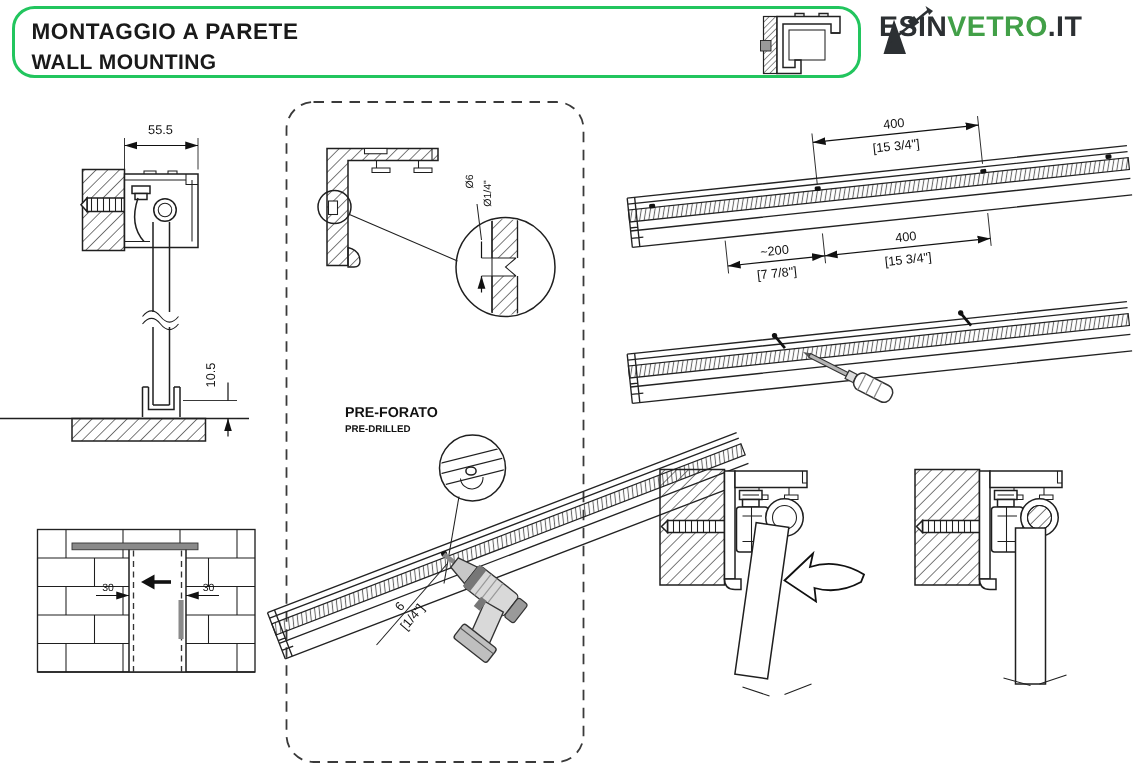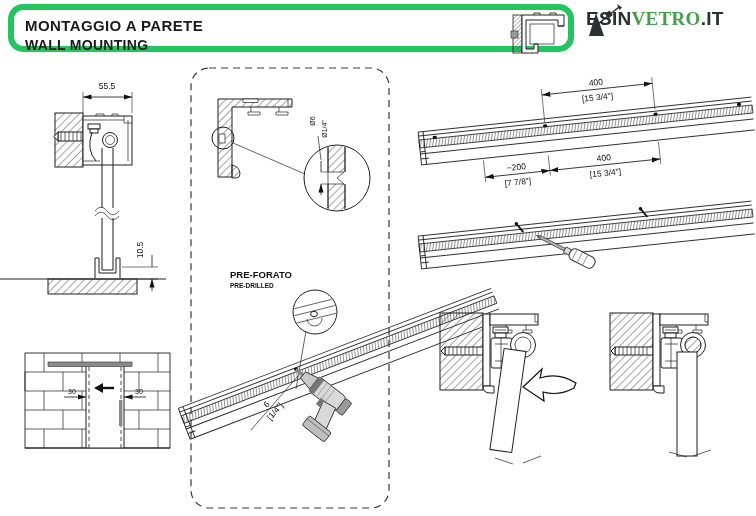--- a/index.html
+++ b/index.html
@@ -1,26 +1,26 @@
 <!DOCTYPE html>
 <html><head>
 <meta charset="utf-8">
 <style>
   html,body{margin:0;padding:0;background:#fff;}
   .canvas{position:relative;width:756px;height:516px;background:#fff;overflow:hidden;
           font-family:"Liberation Sans",sans-serif;color:#1a1a1a;}
   
   .title-box{position:absolute;left:8px;top:4px;width:566px;height:48px;
-             border:6px solid #22c55e;border-radius:15px;box-sizing:border-box;}
+             border:2px solid #22c55e;border-radius:15px;box-sizing:border-box;}
   .title-box .t1{position:absolute;left:11px;top:7px;font-size:15px;font-weight:bold;letter-spacing:.4px;}
   .title-box .t2{position:absolute;left:11px;top:27px;font-size:14px;font-weight:bold;letter-spacing:.3px;}
   .profile-thumb{position:absolute;left:497px;top:2px;}
   .logo{position:absolute;left:586px;top:8px;display:flex;align-items:center;gap:2px;}
   .logo-text{font-size:19px;font-weight:800;letter-spacing:.3px;color:#2c3033;}
-  .logo-text .green{color:#42a048;font-family:Liberation Serif, serif;}
+  .logo-text .green{color:#42a048;}
   
   svg{position:absolute;overflow:visible;}
   svg .ln{stroke:#1f1f1f;stroke-width:1;fill:none;}
   svg .ln-th{stroke:#1f1f1f;stroke-width:.7;fill:none;}
   svg .dimline{stroke:#111;stroke-width:.8;fill:none;
                marker-start:url(#da);marker-end:url(#da);}
   svg .dimarrow{stroke:#111;stroke-width:.8;fill:none;marker-end:url(#da);}
   svg .ext{stroke:#222;stroke-width:.6;fill:none;}
   svg text{font-family:"Liberation Sans",sans-serif;fill:#111;}
   .dim{font-size:8.5px;}

